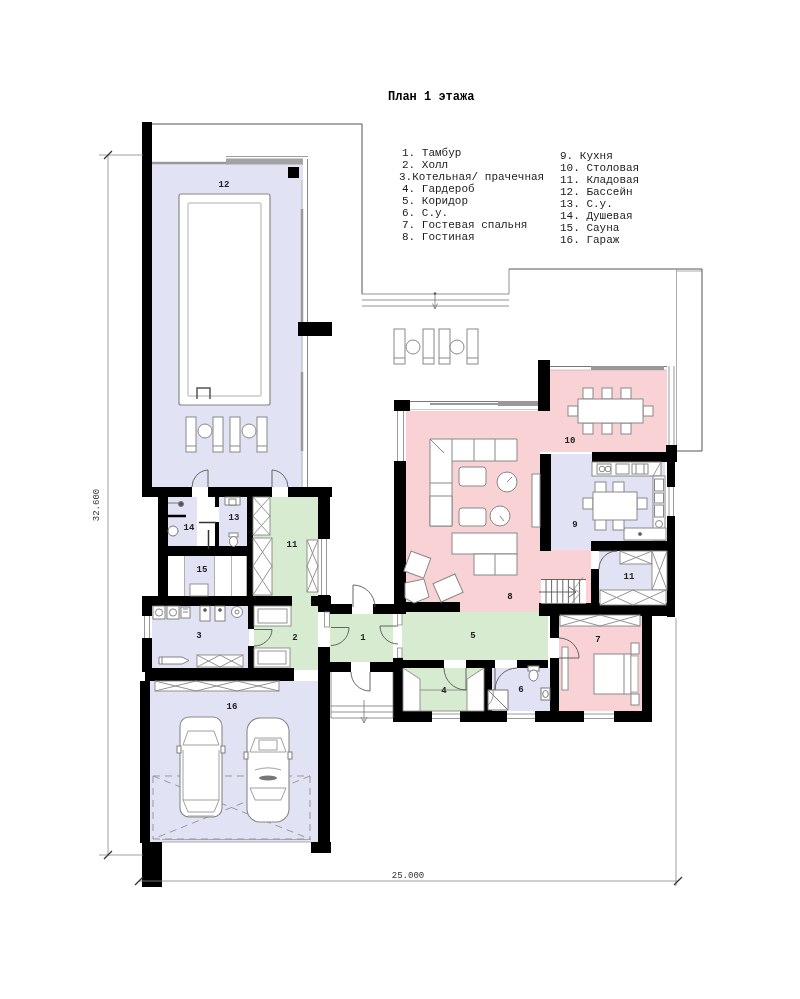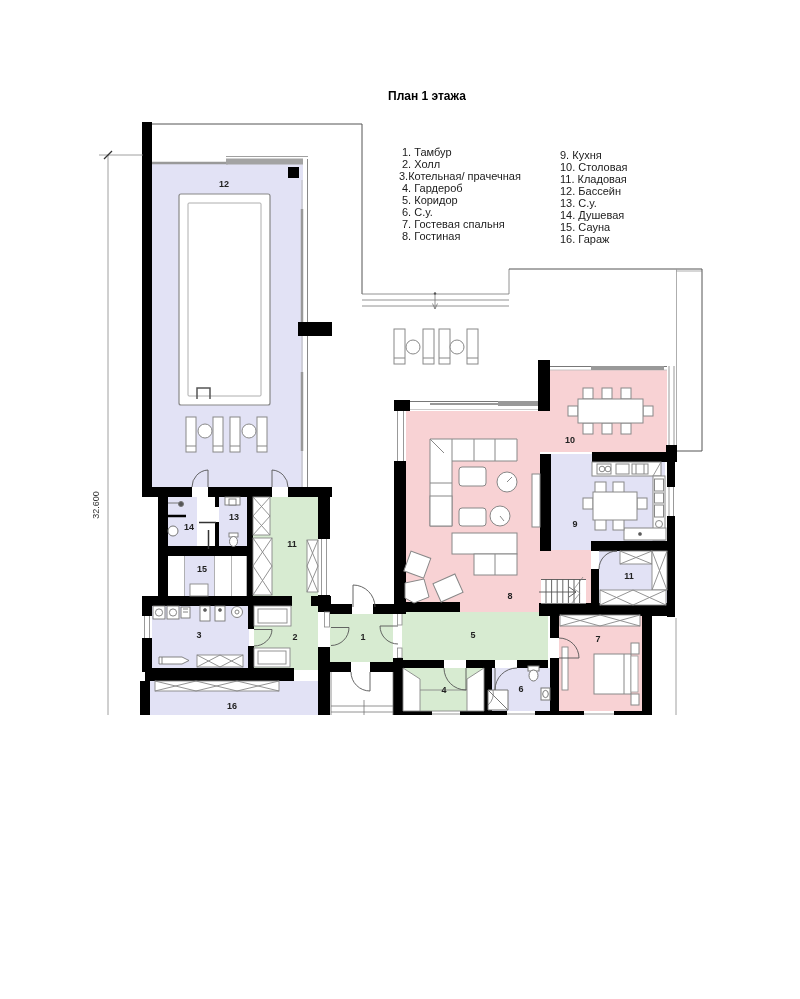--- a/index.html
+++ b/index.html
@@ -1,17 +1,17 @@
 <!DOCTYPE html>
 <html><head>
 <meta charset="utf-8">
 <style>
 html,body{margin:0;padding:0;background:#fff;}
-#page{position:relative;width:800px;height:715px;background:#ffffff;overflow:hidden;
-font-family:Liberation Sans, sans-serif;}
+#page{position:relative;width:800px;height:999px;background:#ffffff;overflow:hidden;
+font-family:Liberation Mono, monospace;}
 svg{position:absolute;top:0;left:0;}
 </style>
 </head>
 <body>
 <div id="page">
 <svg width="800" height="999" viewBox="0 0 800 999">
 
 <rect x="0" y="0" width="800" height="999" fill="#ffffff"></rect>
 
 <text x="388" y="100" font-size="12" font-weight="bold" fill="#000">План 1 этажа</text>

